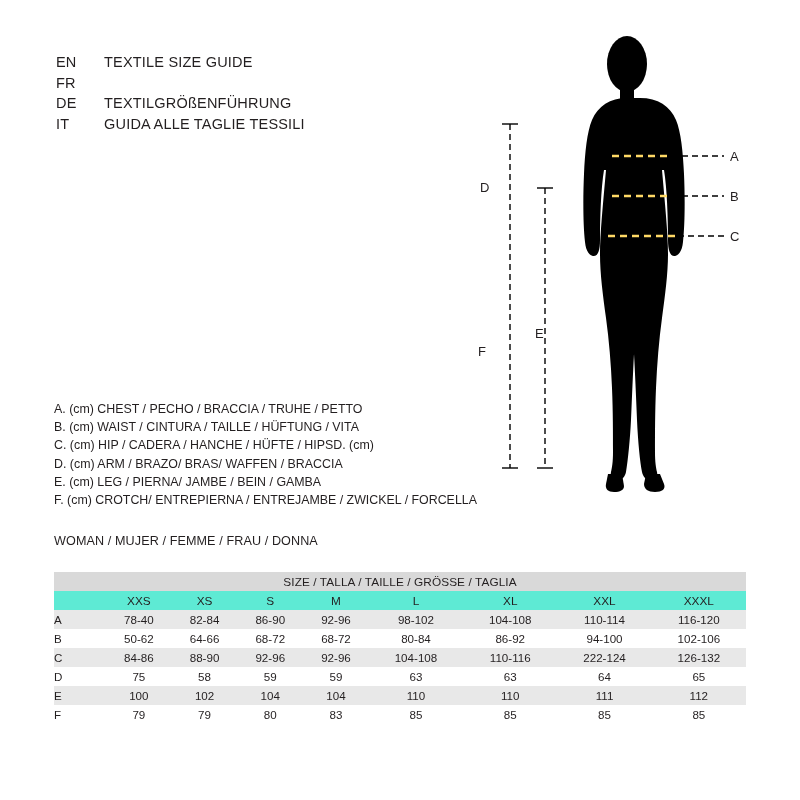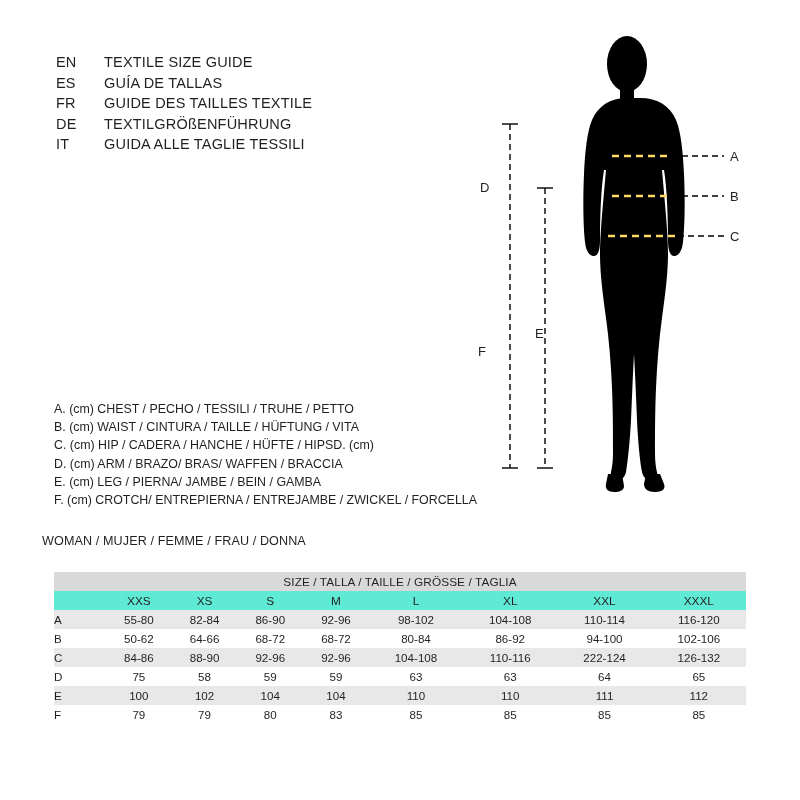--- a/index.html
+++ b/index.html
@@ -52,21 +52,21 @@
     width: 480px;
   }
   .legend-row {
     font-size: 12.4px;
     line-height: 18.2px;
     color: #231f20;
     white-space: nowrap;
   }
   .legend-woman {
     position: absolute;
-    left: 42px;
+    left: 54px;
     top: 534px;
     font-size: 12.6px;
     color: #231f20;
     letter-spacing: .1px;
   }
 
   
   .table-wrap {
     position: absolute;
     left: 54px;
@@ -127,26 +127,21 @@
 <body>
 
 <div class="page">
 
   <div class="title-block">
     <div class="title-row">
       <span class="title-lang">EN</span>
       <span class="title-text">TEXTILE SIZE GUIDE</span>
     </div>
     <div class="title-row">
-      <span class="title-lang">ES</span>
-      <span class="title-text">GUÍA DE TALLAS</span>
-    </div>
-    <div class="title-row">
       <span class="title-lang">FR</span>
-      <span class="title-text">GUIDE DES TAILLES TEXTILE</span>
     </div>
     <div class="title-row">
       <span class="title-lang">DE</span>
       <span class="title-text">TEXTILGRÖßENFÜHRUNG</span>
     </div>
     <div class="title-row">
       <span class="title-lang">IT</span>
       <span class="title-text">GUIDA ALLE TAGLIE TESSILI</span>
     </div>
   </div>
@@ -219,21 +214,21 @@
       <text x="38" y="328" font-family="Liberation Sans, sans-serif" font-size="13" fill="#231f20">F</text>
 
       <line x1="105" y1="160" x2="105" y2="440" stroke="#000" stroke-width="1.4" stroke-dasharray="6 4"></line>
       <line x1="97" y1="160" x2="113" y2="160" stroke="#000" stroke-width="1.4"></line>
       <line x1="97" y1="440" x2="113" y2="440" stroke="#000" stroke-width="1.4"></line>
       <text x="95" y="310" font-family="Liberation Sans, sans-serif" font-size="13" fill="#231f20">E</text>
     </svg>
   </div>
 
   <div class="legend-block">
-    <div class="legend-row">A. (cm) CHEST / PECHO / TESSILI / TRUHE / PETTO</div>
+    <div class="legend-row">A. (cm) CHEST / PECHO / BRACCIA / TRUHE / PETTO</div>
     <div class="legend-row">B. (cm) WAIST / CINTURA / TAILLE / HÜFTUNG / VITA</div>
     <div class="legend-row">C. (cm) HIP / CADERA / HANCHE / HÜFTE / HIPSD. (cm)</div>
     <div class="legend-row">D. (cm) ARM / BRAZO/ BRAS/ WAFFEN / BRACCIA</div>
     <div class="legend-row">E. (cm) LEG / PIERNA/ JAMBE / BEIN / GAMBA</div>
     <div class="legend-row">F. (cm) CROTCH/ ENTREPIERNA / ENTREJAMBE / ZWICKEL / FORCELLA</div>
   </div>
 
   <div class="legend-woman">WOMAN / MUJER / FEMME / FRAU / DONNA</div>
 
   <div class="table-wrap">
@@ -249,21 +244,21 @@
           <td>S</td>
           <td>M</td>
           <td>L</td>
           <td>XL</td>
           <td>XXL</td>
           <td>XXXL</td>
         </tr>
 
         <tr class="row-alt">
           <td class="col-label">A</td>
-          <td>55-80</td>
+          <td>78-40</td>
           <td>82-84</td>
           <td>86-90</td>
           <td>92-96</td>
           <td>98-102</td>
           <td>104-108</td>
           <td>110-114</td>
           <td>116-120</td>
         </tr>
 
         <tr class="row-plain">

